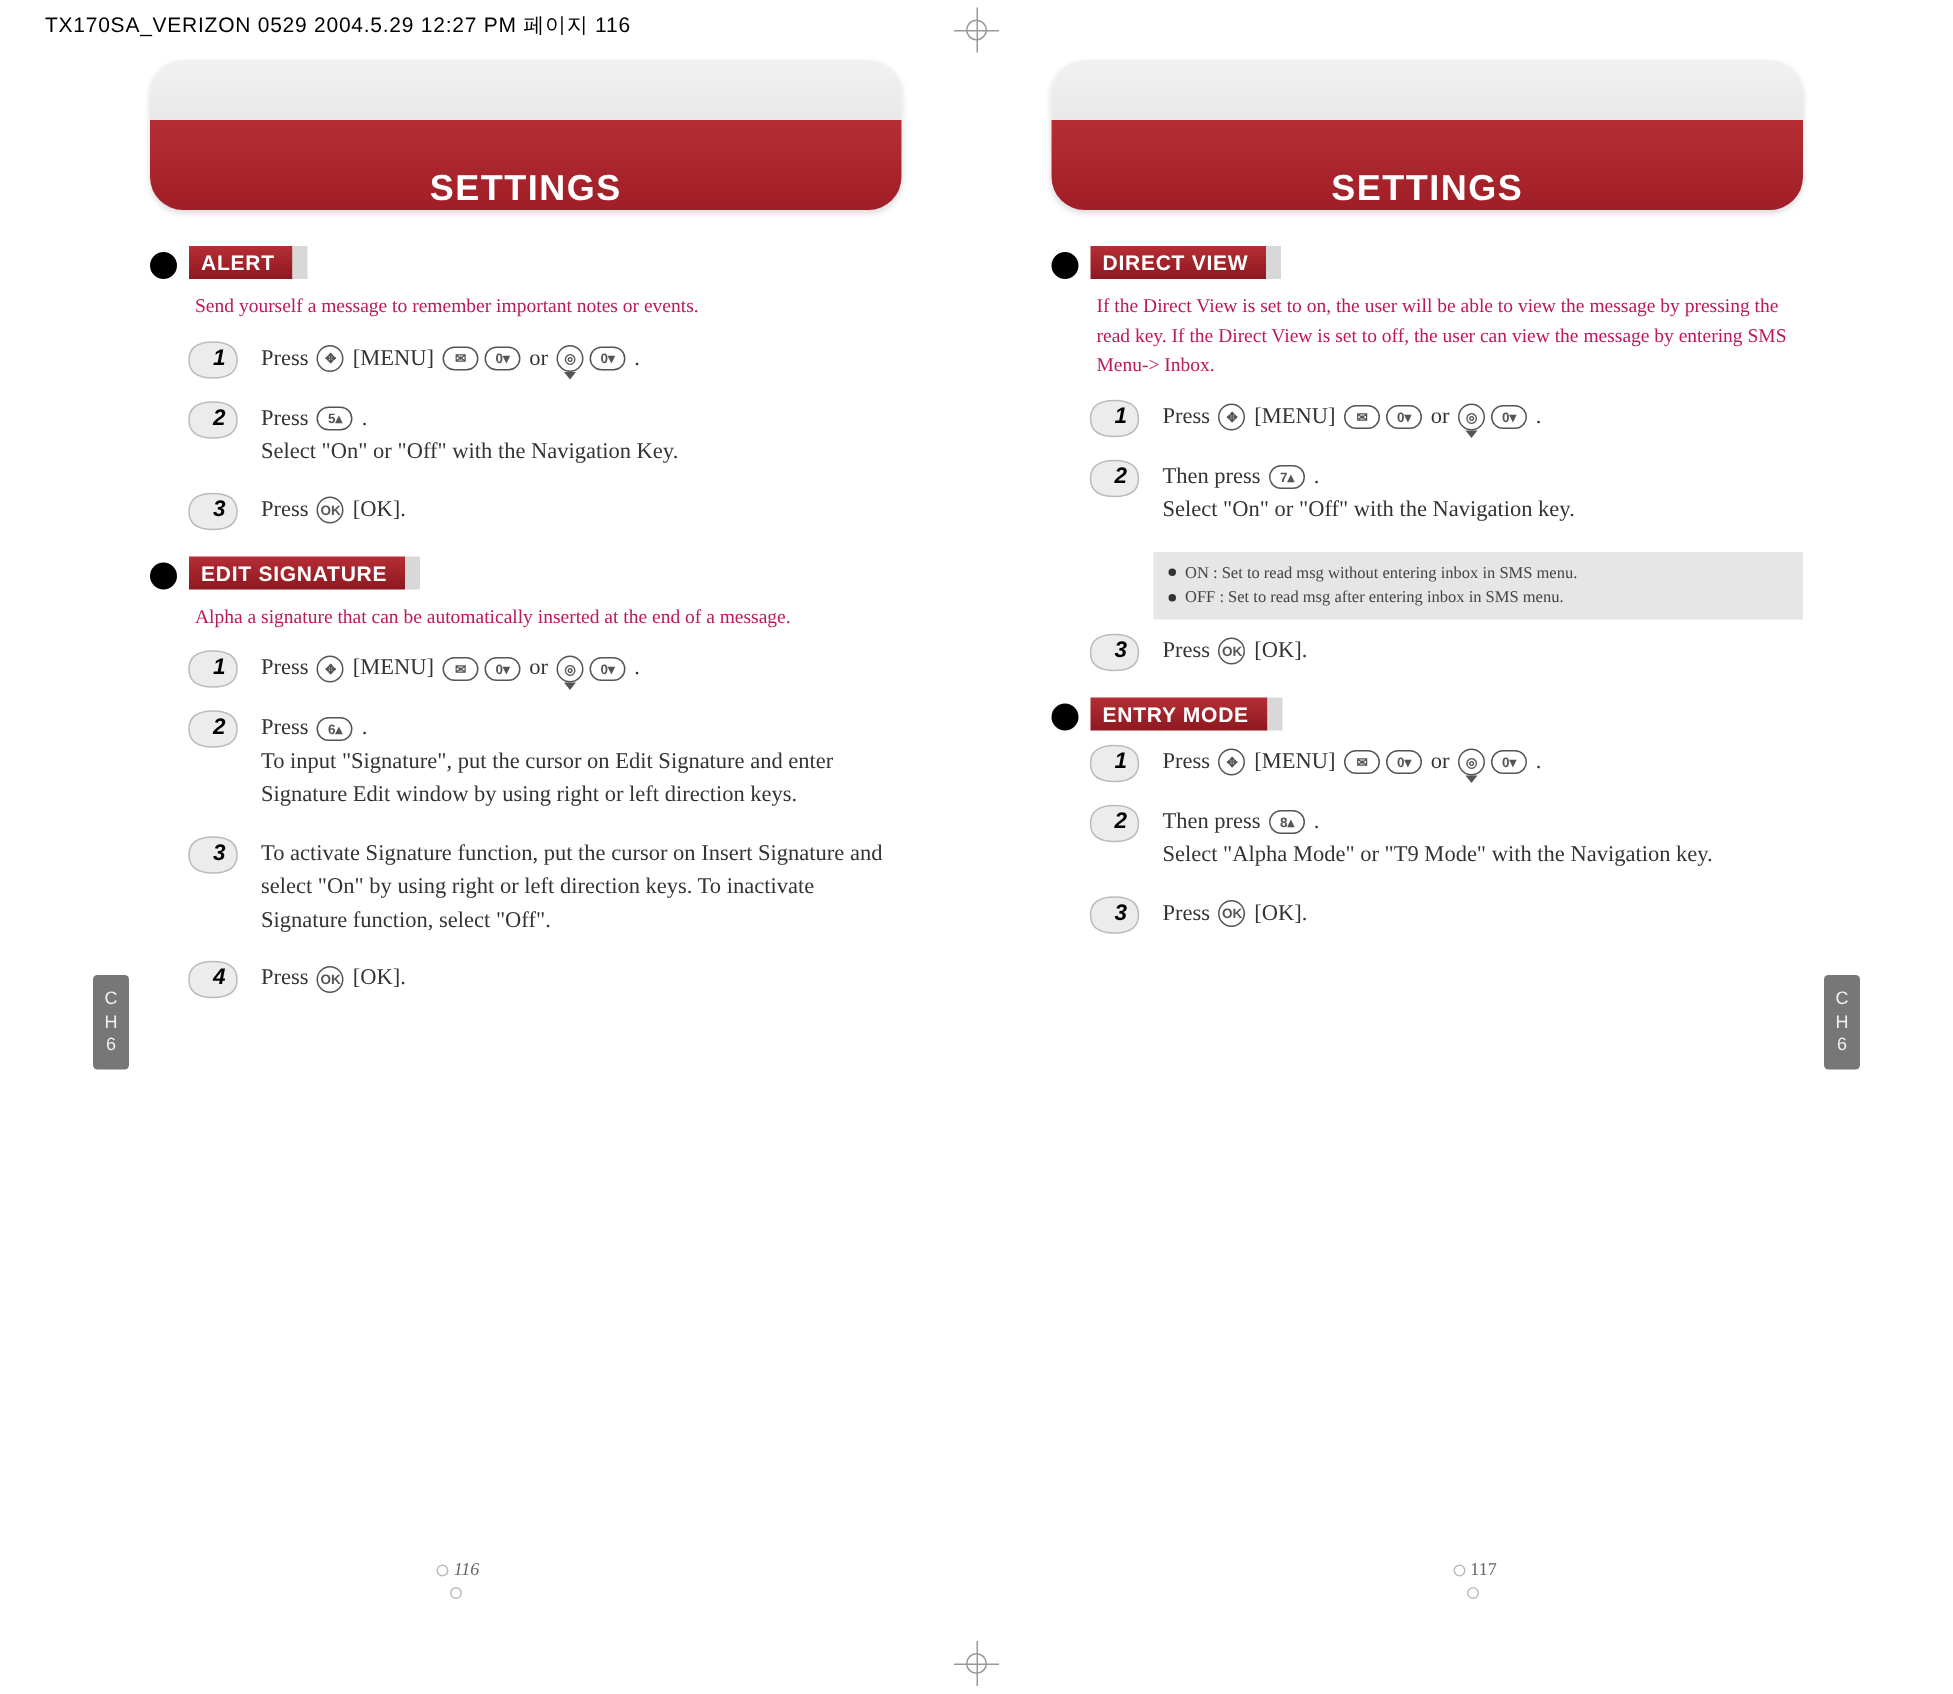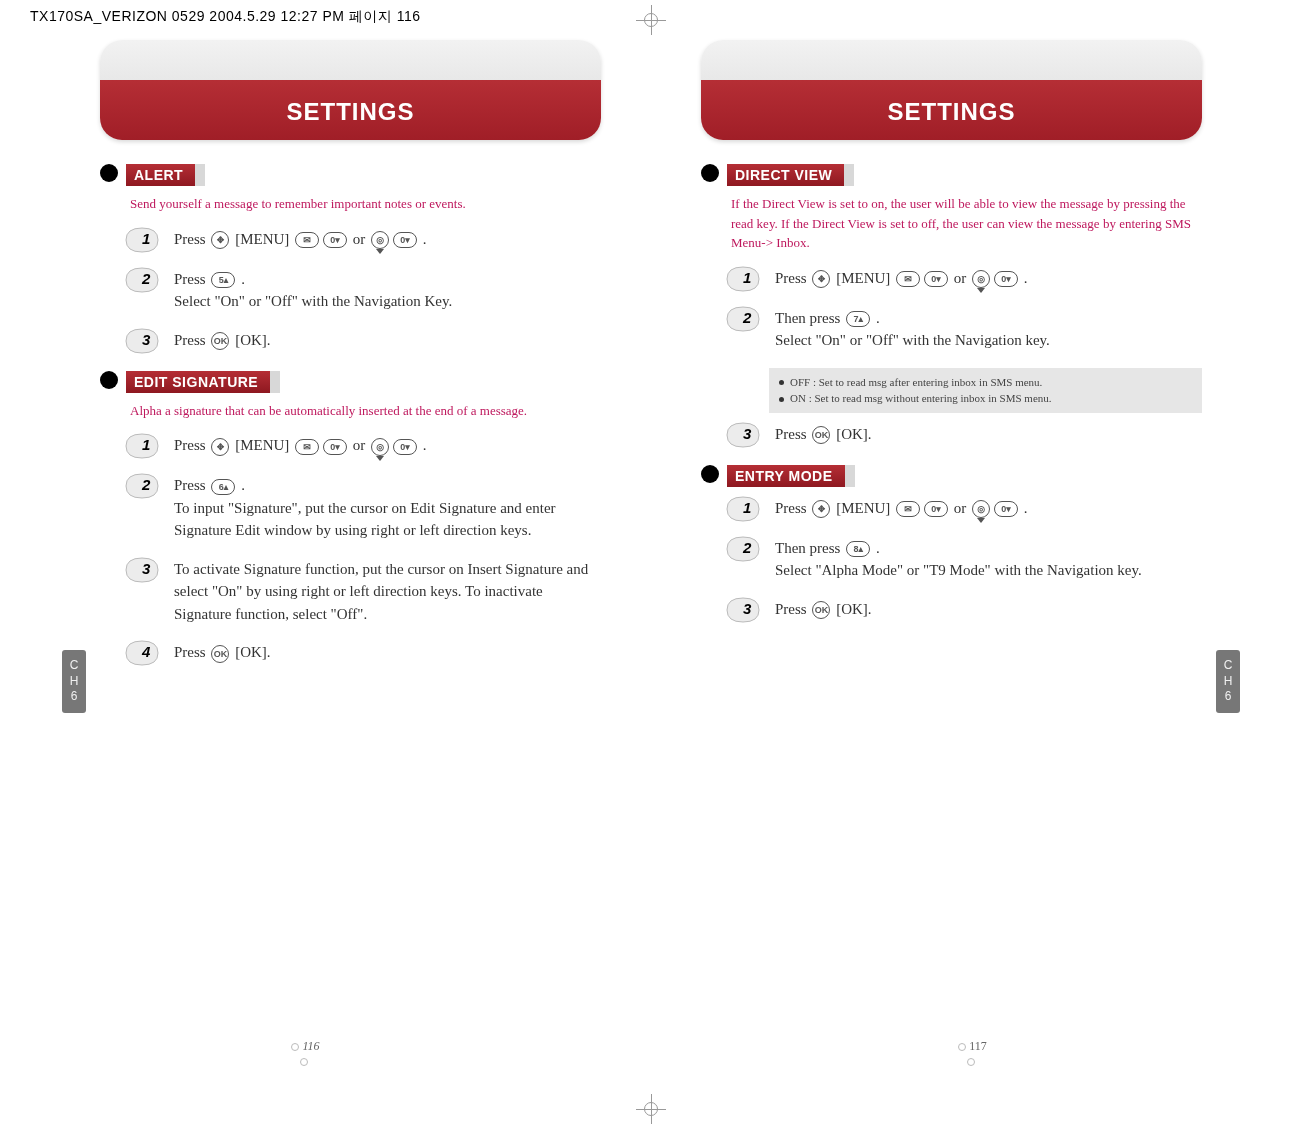--- a/index.html
+++ b/index.html
@@ -68,35 +68,34 @@
     transform: translate(-50%, -50%);
   }
 
   .page-title-bar {
     height: 100px;
     border-radius: 22px;
     background: linear-gradient(to bottom, #f2f2f2 0%, #e8e8e8 40%, #b52e35 40%, #a01e27 100%);
     display: flex;
     align-items: flex-end;
     justify-content: center;
-    padding-bottom: 14px;
     margin-bottom: 24px;
     box-shadow: 0 2px 4px rgba(0,0,0,0.15);
   }
   .page-title-bar span {
     color: #ffffff;
     font-family: Arial, sans-serif;
     font-weight: bold;
     font-size: 24px;
     letter-spacing: 1px;
   }
 
   .section-header {
     display: flex;
-    align-items: flex-start;
+    align-items: flex-end;
     margin-top: 18px;
     margin-bottom: 8px;
   }
   .section-bullet {
     width: 18px; height: 18px;
     border-radius: 50%;
     background: #000;
     margin-right: 8px;
     flex-shrink: 0;
   }
@@ -232,21 +231,21 @@
   .page-number::before, .page-number::after {
     content: "";
     display: inline-block;
     width: 6px; height: 6px;
     border: 1px solid #bbb;
     border-radius: 50%;
     vertical-align: middle;
     margin: 0 3px;
   }
   .pn-left { left: 284px; font-style: italic; }
-  .pn-right { right: 311px; }
+  .pn-right { right: 300px; }
 </style>
 </head>
 <body>
 
 <div class="header-text">TX170SA_VERIZON 0529  2004.5.29 12:27 PM  페이지 116</div>
 
 <div class="crop-top">
     <div class="crop-circle"></div>
   </div>
 <div class="crop-bottom">
@@ -424,22 +423,22 @@
       </div>
       <div class="step-text">
         <span>Then press </span>
         <span class="icon-box">7▴</span>
         <span> .</span><br>
         <span>Select "On" or "Off" with the Navigation key.</span>
       </div>
     </div>
 
     <div class="note-box">
+      <div><span class="dot"></span><span>ON : Set to read msg without entering inbox in SMS menu.</span></div>
       <div><span class="dot"></span><span>OFF : Set to read msg after entering inbox in SMS menu.</span></div>
-      <div><span class="dot"></span><span>ON : Set to read msg without entering inbox in SMS menu.</span></div>
     </div>
 
     <div class="step">
       <div class="step-num-wrap">
         <svg width="40" height="28">
             <path d="M2 14 Q2 2 18 2 Q34 2 34 14 Q34 26 18 26 Q2 26 2 14" fill="#ececec" stroke="#bbb"></path>
           </svg>
         <span class="step-num">3</span>
       </div>
       <div class="step-text">

